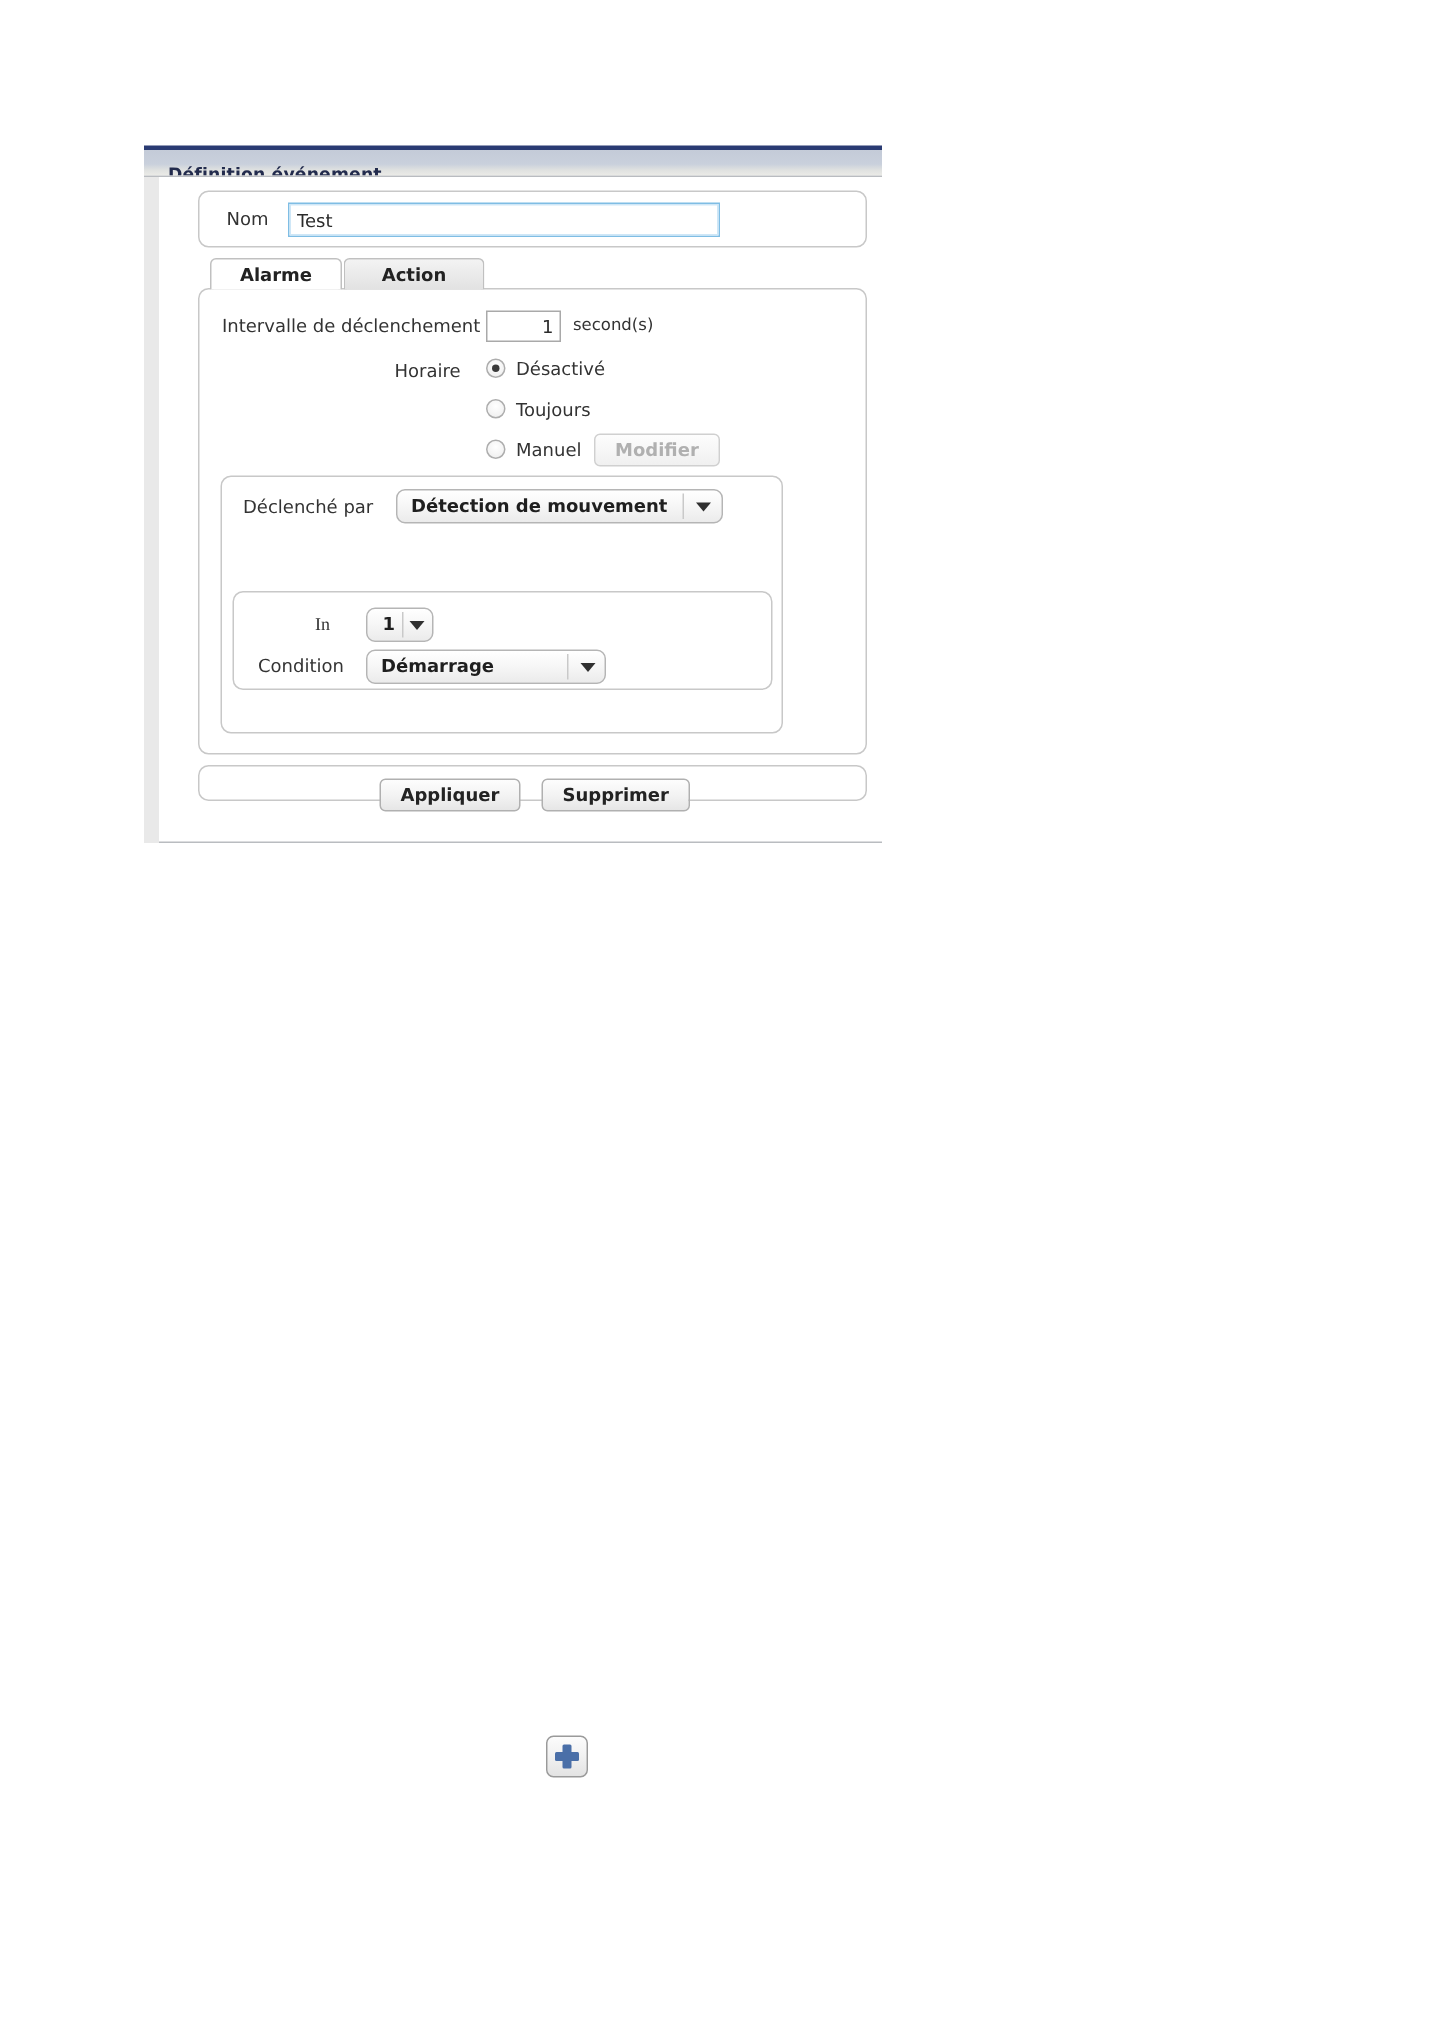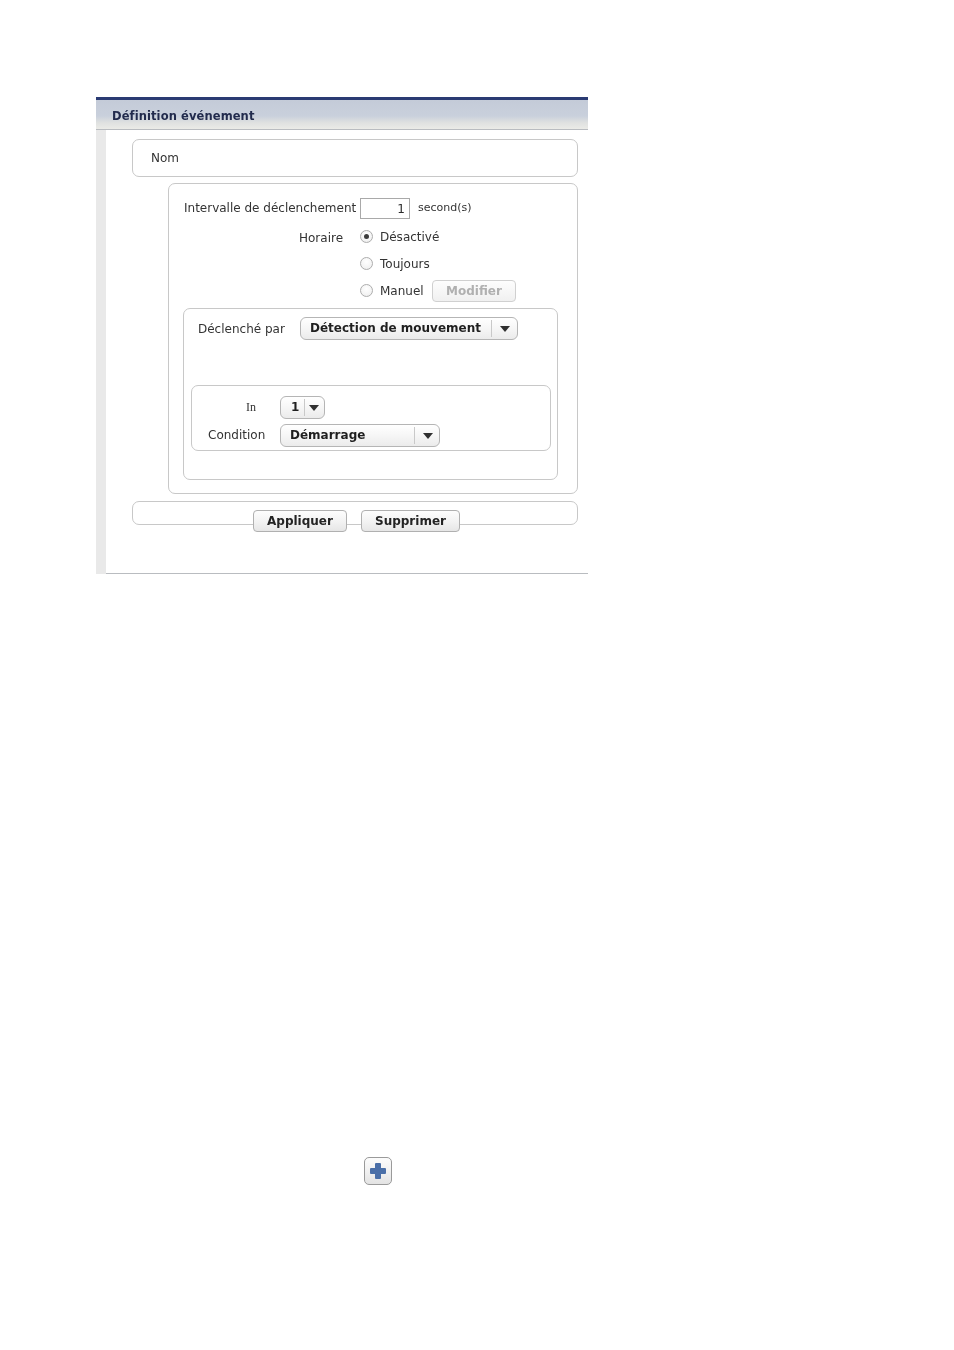--- a/index.html
+++ b/index.html
@@ -18,21 +18,21 @@
   
   #event-window {
     position: absolute;
     left: 96px;
     top: 97px;
     width: 492px;
   }
 
   .window-titlebar {
     position: relative;
-    height: 32px;
+    height: 20px;
     border-top: 3px solid #2a3b73;
     background: linear-gradient(to bottom, #c4cbd8 0%, #c9d0dc 55%, #dfe1e0 78%, #ebebe7 100%);
     box-sizing: border-box;
   }
   .window-title {
     position: absolute;
     left: 16px;
     top: 9px;
     font-size: 11.5px;
     font-weight: bold;
@@ -138,21 +138,20 @@
     background: linear-gradient(to bottom, #f3f3f3 0%, #e2e2e2 100%);
     z-index: 2;
   }
 
   
   .alarm-panel {
     position: relative;
     height: 311px;
     margin-top: -1px;
     padding: 0;
-    margin-left: 36px;
   }
 
   .row-interval {
     position: absolute;
     left: 0;
     top: 14px;
     width: 100%;
     height: 22px;
   }
   .lbl-interval {
@@ -432,22 +431,27 @@
     <div class="window-title">Définition événement</div>
   </div>
 
   <div class="window-body">
     <div class="left-rail"></div>
 
     <div class="content-area">
 
       <div class="panel nom-panel">
         <span class="nom-label">Nom</span>
+        <input class="nom-input" type="text" value="Test" style="">
       </div>
 
+      <div class="tabstrip">
+        <div class="tab tab-active">Alarme</div>
+        <div class="tab tab-inactive">Action</div>
+      </div>
 
       <div class="panel alarm-panel">
 
         <div class="row-interval">
           <span class="lbl-interval">Intervalle de déclenchement</span>
           <input class="interval-input" type="text" value="1" style="">
           <span class="interval-unit">second(s)</span>
         </div>
 
         <span class="lbl-horaire">Horaire</span>

